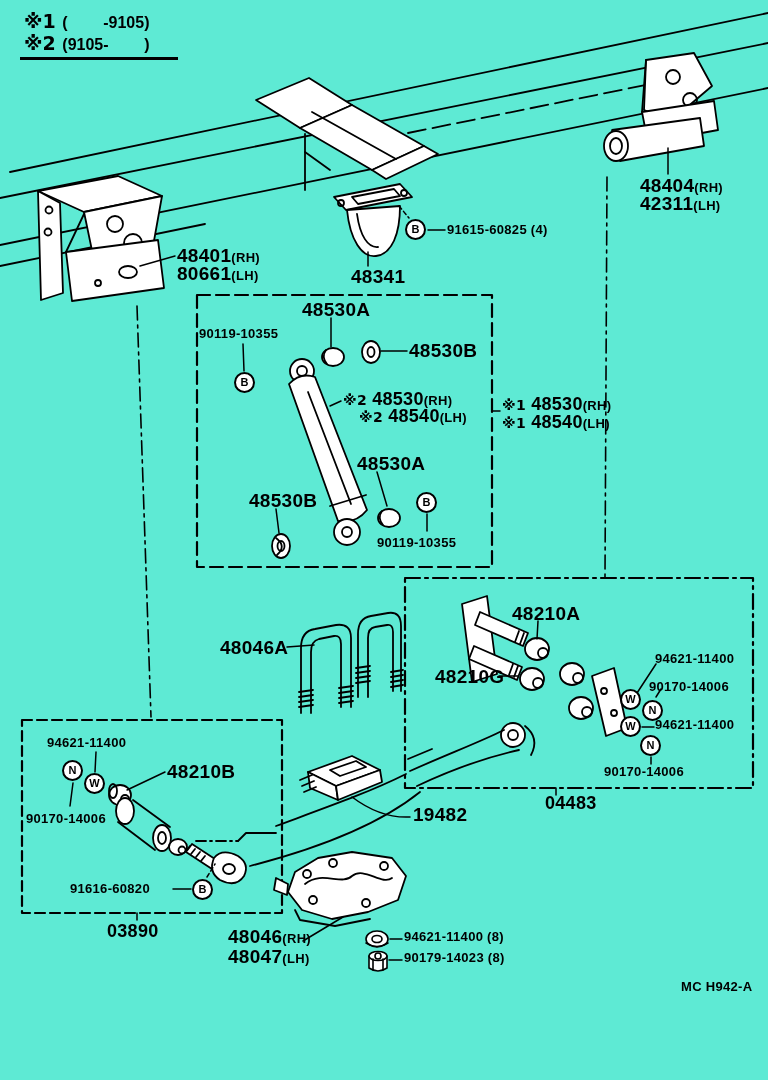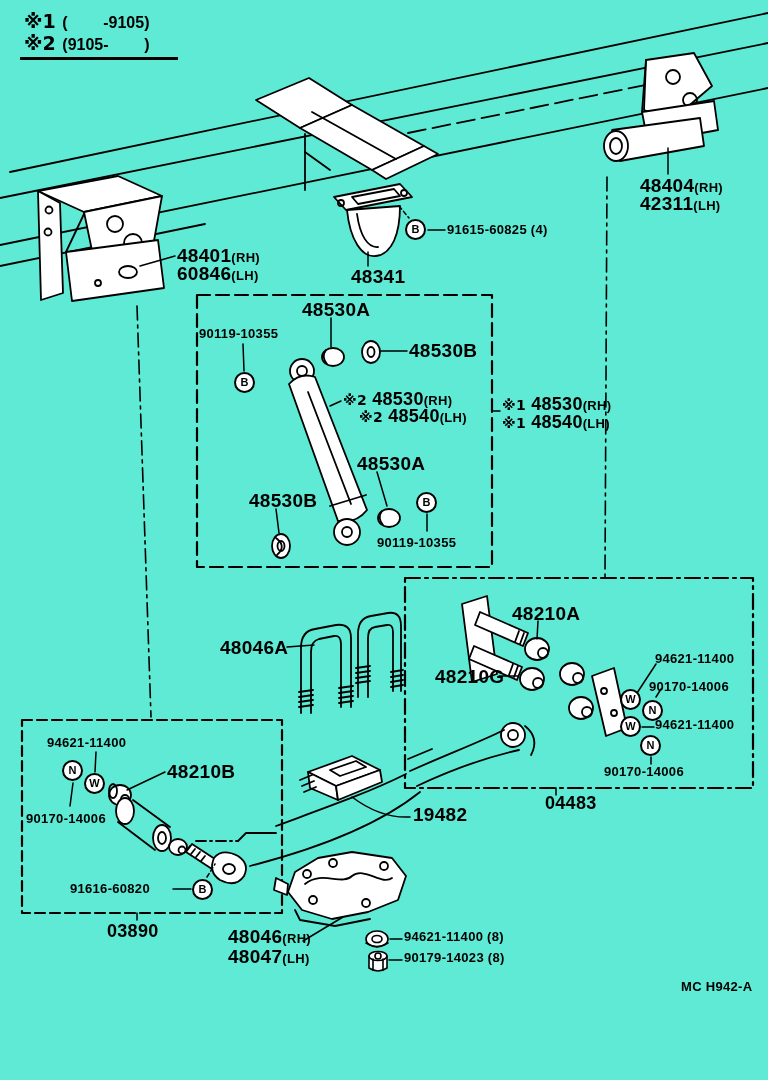--- a/index.html
+++ b/index.html
@@ -232,21 +232,21 @@
       <path d="M389,960 L402,960"></path>
       <path d="M556,788 L556,795"></path>
     </g>
   </svg>
 
   <div class="note" style="left:24px;top:10px"><span class="nsym">※1 </span><span class="nrange">(        -9105)</span></div>
   <div class="note" style="left:24px;top:32px"><span class="nsym">※2 </span><span class="nrange">(9105-        )</span></div>
   <div class="note-rule"></div>
 
   <div class="lbl big" style="left:177px;top:245px"><span>48401</span><span class="suf">(RH)</span></div>
-  <div class="lbl big" style="left:177px;top:263px"><span>60846</span><span class="suf">(LH)</span></div>
+  <div class="lbl big" style="left:177px;top:263px"><span>80661</span><span class="suf">(LH)</span></div>
   <div class="lbl big" style="left:351px;top:266px"><span>48341</span></div>
   <div class="lbl mid" style="left:447px;top:222px"><span>91615-60825 (4)</span></div>
   <div class="lbl big" style="left:640px;top:175px"><span>48404</span><span class="suf">(RH)</span></div>
   <div class="lbl big" style="left:640px;top:193px"><span>42311</span><span class="suf">(LH)</span></div>
 
   <div class="lbl big" style="left:302px;top:299px"><span>48530A</span></div>
   <div class="lbl mid" style="left:199px;top:326px"><span>90119-10355</span></div>
   <div class="lbl big" style="left:409px;top:340px"><span>48530B</span></div>
   <div class="lbl b18" style="left:343px;top:389px"><span class="pre">※2 </span><span>48530</span><span class="suf">(RH)</span></div>
   <div class="lbl b18" style="left:359px;top:406px"><span class="pre">※2 </span><span>48540</span><span class="suf">(LH)</span></div>

